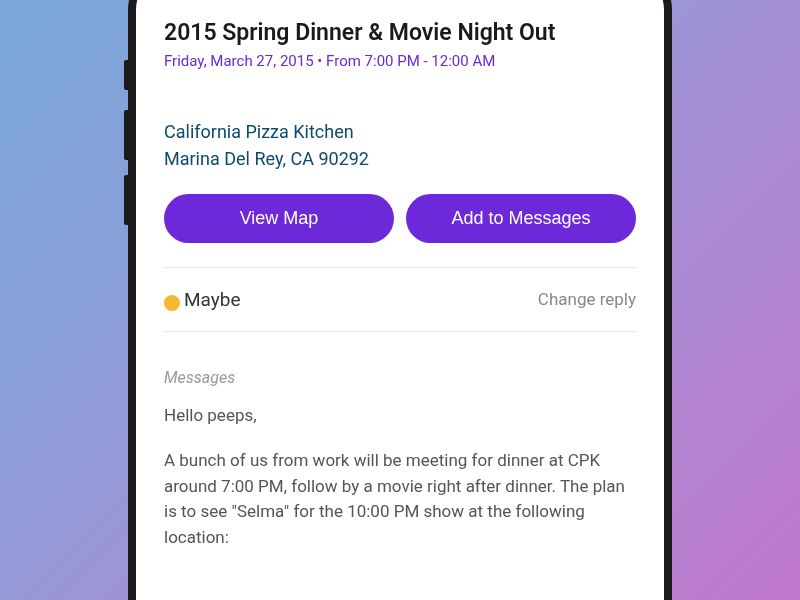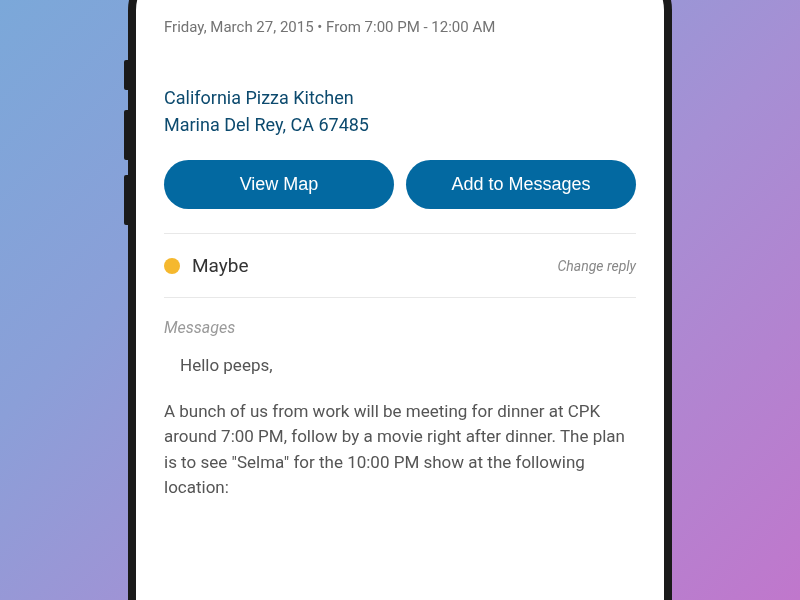--- a/index.html
+++ b/index.html
@@ -62,38 +62,38 @@
     }
     .event-title {
       font-size: 23px;
       font-weight: 600;
       color: #1a1a1a;
       line-height: 1.3;
       margin-bottom: 4px;
     }
     .event-datetime {
       font-size: 15px;
-      color: #737373;
+      color: #6d28d9;
       margin-bottom: 10px;
     }
     .location {
       font-size: 18px;
       color: #0c4a6e;
       line-height: 1.5;
       margin-bottom: 22px;
       margin-top: 48px;
     }
     .button-row {
       display: flex;
       gap: 12px;
       margin-bottom: 24px;
     }
     .btn {
       flex: 1;
-      background: #0369a1;
+      background: #6d28d9;
       color: #ffffff;
       border: none;
       border-radius: 26px;
       padding: 14px 0;
       font-size: 18px;
       font-weight: 400;
       cursor: pointer;
       text-align: center;
     }
     .divider {
@@ -102,71 +102,70 @@
       margin: 0;
     }
     .rsvp-row {
       display: flex;
       align-items: center;
       justify-content: space-between;
       padding: 20px 0;
     }
     .rsvp-status {
       display: flex;
-      align-items: center;
-      gap: 12px;
+      align-items: flex-end;
+      gap: 4px;
     }
     .status-dot {
       width: 16px;
       height: 16px;
       border-radius: 50%;
       background: #F5B82E;
     }
     .status-text {
       font-size: 19px;
       color: #333333;
     }
     .change-reply {
-      font-size: 14px;
+      font-size: 17px;
       color: #888888;
-      font-style: italic;
       cursor: pointer;
     }
     .messages-header {
       font-size: 16px;
       color: #999999;
       font-style: italic;
-      margin-top: 20px;
+      margin-top: 36px;
       margin-bottom: 16px;
     }
     .message-body {
       font-size: 17px;
       color: #555555;
       line-height: 1.5;
     }
     .message-greeting {
       margin-bottom: 20px;
-      margin-left: 16px;
     }
   </style>
 </head>
 <body>
 
 <div class="phone-frame">
   <div class="phone-side-button-1"></div>
   <div class="phone-side-button-2"></div>
   <div class="phone-side-button-3"></div>
 
   <div class="screen">
 
+    <h1 class="event-title">2015 Spring Dinner &amp; Movie Night Out</h1>
     <div class="event-datetime">Friday, March 27, 2015 • From 7:00 PM - 12:00 AM</div>
 
     <div class="location">
       <div>California Pizza Kitchen</div>
-      <div>Marina Del Rey, CA 67485</div>
+      <div>Marina Del Rey, CA 90292</div>
     </div>
 
     <div class="button-row">
       <button class="btn">View Map</button>
       <button class="btn">Add to Messages</button>
     </div>
 
     <div class="divider"></div>
 
     <div class="rsvp-row">

